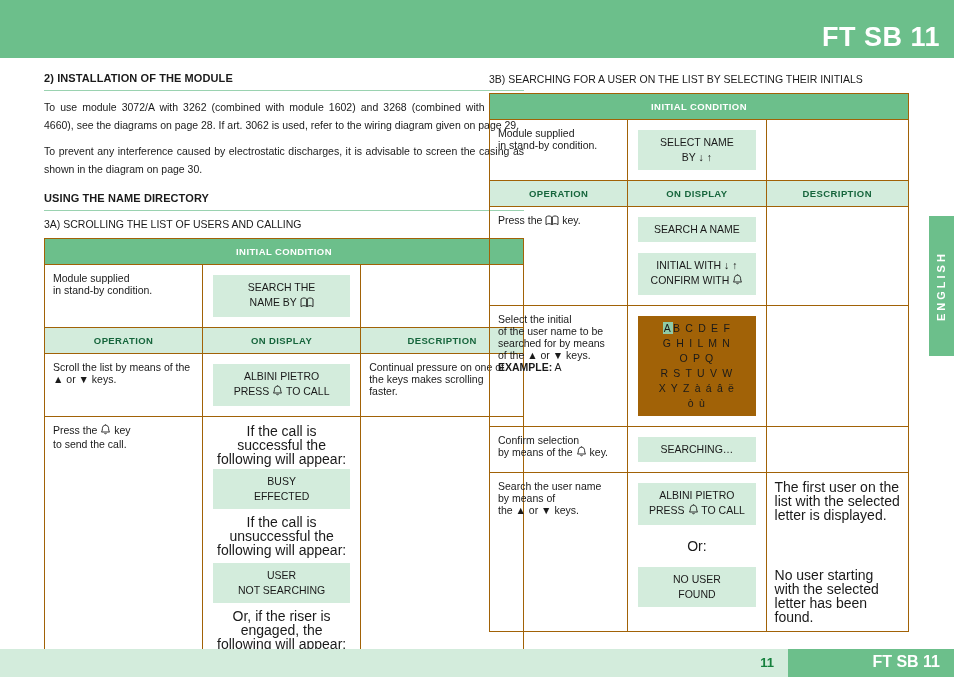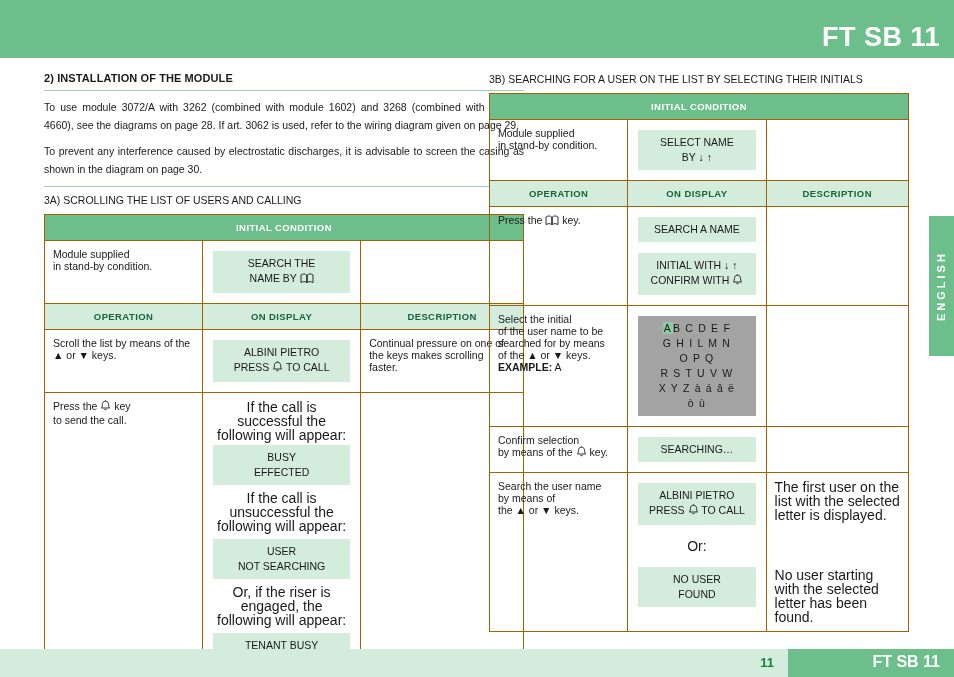--- a/index.html
+++ b/index.html
@@ -89,21 +89,21 @@
   }
   .lcd {
     background:#d3ecdc; text-align:center;
     padding:5px 10px; margin:3px 0; line-height:15px;
     font-size:10.5px;
   }
   .lcd-wrap { padding:7px 10px !important; text-align:center; }
   .note { font-size:14px; line-height:14px; }
   .center { text-align:center; }
   .alpha {
-    background:#a3a3a3; padding:5px 18px; margin:3px 0;
+    background:#a16207; padding:5px 18px; margin:3px 0;
     font-size:10.5px; line-height:15px; letter-spacing:1.2px;
     text-align:center;
   }
   .alpha .hl { background:#8fcaa6; padding:0 1px; }
   .mid { vertical-align:middle !important; }
   .icon-bell, .icon-book { display:inline-block; vertical-align:-2px; }
   .sp { margin:6px 0; }
 </style>
 </head>
 <body>
@@ -115,20 +115,21 @@
   <span>ENGLISH</span>
 </div>
 
 <div class="col-left">
 
   <h2 class="sec">2) INSTALLATION OF THE MODULE</h2>
   <div class="rule"></div>
   <p class="body">To use module 3072/A with 3262 (combined with module 1602) and 3268 (combined with module 4660), see the diagrams on page 28. If art. 3062 is used, refer to the wiring diagram given on page 29.</p>
   <p class="body">To prevent any interference caused by electrostatic discharges, it is advisable to screen the casing as shown in the diagram on page 30.</p>
 
+  <h2 class="sec" style="margin-top:14px;">USING THE NAME DIRECTORY</h2>
   <div class="rule"></div>
   <div class="caption">3A) SCROLLING THE LIST OF USERS AND CALLING</div>
 
   <table class="proc">
     <colgroup>
         <col style="width:33%">
         <col style="width:33%">
         <col style="width:34%">
       </colgroup>
     <tbody>

